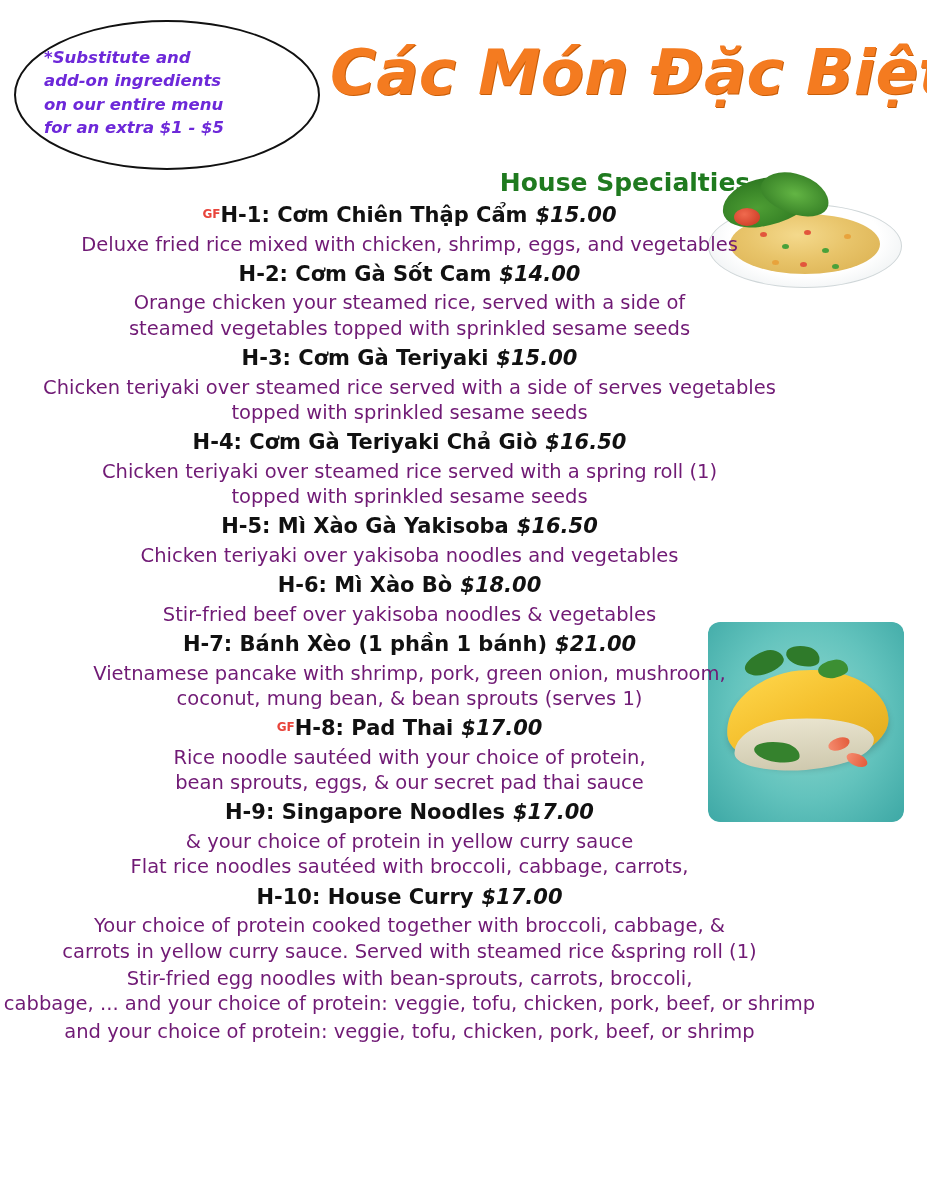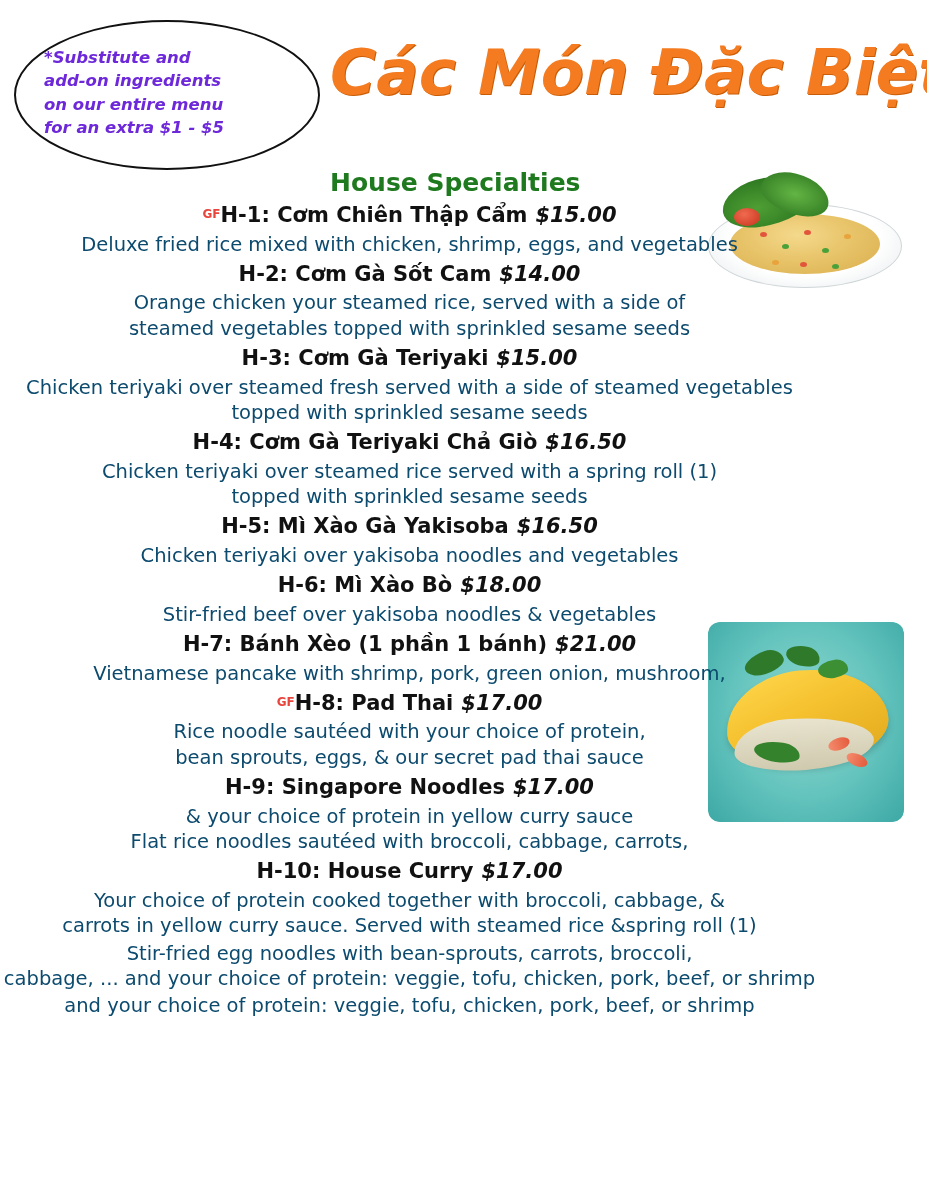--- a/index.html
+++ b/index.html
@@ -54,21 +54,21 @@
     letter-spacing: 0px;
     color: #F47B20;
     text-shadow: 1px 1px 0 #c95d07;
     white-space: nowrap;
   }
   .subtitle {
     position: absolute;
     left: 330px;
     top: 168px;
     width: 590px;
-    text-align: left;
+    text-align: center;
     font-family: "DejaVu Sans", sans-serif;
     font-weight: bold;
     font-size: 25px;
     color: #1F7A1F;
   }
 
   
   .menu {
     position: absolute;
     left: 0;
@@ -98,21 +98,21 @@
     font-style: italic;
     font-weight: bold;
     font-size: 21px;
     margin-left: 8px;
     color: #111111;
   }
   .desc {
     font-family: "DejaVu Sans", sans-serif;
     font-size: 19.5px;
     line-height: 1.3;
-    color: #0c4a6e;
+    color: #701a75;
     margin: 0 auto 1px auto;
     max-width: 900px;
   }
   .desc-line { display: block; }
 
   
   .photo {
     position: absolute;
     overflow: hidden;
   }
@@ -278,21 +278,21 @@
     <div class="item">
       <div class="item-head"><span>H-2:</span> <span>Cơm Gà Sốt Cam</span><span class="price">$14.00</span></div>
       <div class="desc">
         <span class="desc-line">Orange chicken your steamed rice, served with a side of</span>
         <span class="desc-line">steamed vegetables topped with sprinkled sesame seeds</span>
       </div>
     </div>
     <div class="item">
       <div class="item-head"><span>H-3:</span> <span>Cơm Gà Teriyaki</span><span class="price">$15.00</span></div>
       <div class="desc">
-        <span class="desc-line">Chicken teriyaki over steamed fresh served with a side of steamed vegetables</span>
+        <span class="desc-line">Chicken teriyaki over steamed rice served with a side of serves vegetables</span>
         <span class="desc-line">topped with sprinkled sesame seeds</span>
       </div>
     </div>
     <div class="item">
       <div class="item-head"><span>H-4:</span> <span>Cơm Gà Teriyaki Chả Giò</span><span class="price">$16.50</span></div>
       <div class="desc">
         <span class="desc-line">Chicken teriyaki over steamed rice served with a spring roll (1)</span>
         <span class="desc-line">topped with sprinkled sesame seeds</span>
       </div>
     </div>
@@ -305,20 +305,21 @@
     <div class="item">
       <div class="item-head"><span>H-6:</span> <span>Mì Xào Bò</span><span class="price">$18.00</span></div>
       <div class="desc">
         <span class="desc-line">Stir-fried beef over yakisoba noodles &amp; vegetables</span>
       </div>
     </div>
     <div class="item">
       <div class="item-head"><span>H-7:</span> <span>Bánh Xèo (1 phần 1 bánh)</span><span class="price">$21.00</span></div>
       <div class="desc">
         <span class="desc-line">Vietnamese pancake with shrimp, pork, green onion, mushroom,</span>
+        <span class="desc-line">coconut, mung bean, &amp; bean sprouts (serves 1)</span>
       </div>
     </div>
     <div class="item">
       <div class="item-head"><span class="gf">GF</span><span>H-8:</span> <span>Pad Thai</span><span class="price">$17.00</span></div>
       <div class="desc">
         <span class="desc-line">Rice noodle sautéed with your choice of protein,</span>
         <span class="desc-line">bean sprouts, eggs, &amp; our secret pad thai sauce</span>
       </div>
     </div>
     <div class="item">

